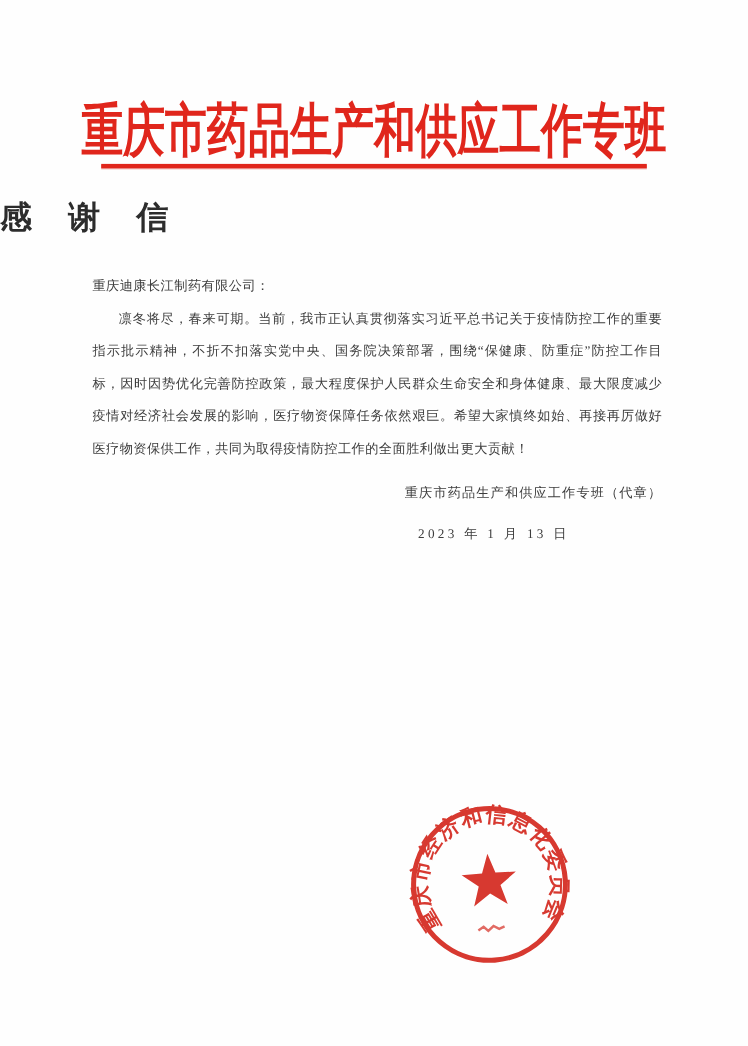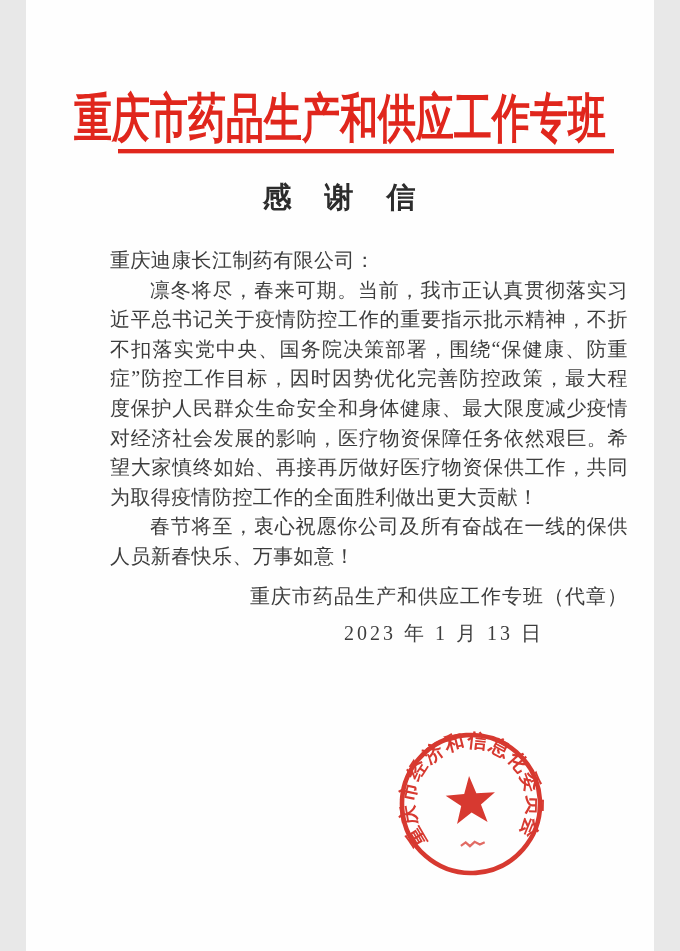--- a/index.html
+++ b/index.html
@@ -1,18 +1,18 @@
 <!DOCTYPE html>
 <html><head>
 <meta charset="utf-8">
 <style>
   html, body { margin: 0; padding: 0; background: #e8e8e8; }
   .page {
     position: relative;
-    width: 628px;
+    width: 680px;
     height: 951px;
     margin: 0 auto;
     background: #fefefe;
     overflow: hidden;
     font-family: "Liberation Serif", "DejaVu Serif", serif;
   }
   .letterhead {
     position: absolute;
     top: 84px;
     left: 0;
@@ -35,32 +35,31 @@
     height: 4px;
     background: #e0261c;
     box-shadow: 0 1px 0 rgba(224,38,28,0.35);
   }
   .letter-title {
     position: absolute;
     top: 178px;
     left: 0;
     width: 100%;
     margin: 0;
-    text-align: center;
     font-size: 29px;
     font-weight: 700;
     color: #2c2c2c;
     letter-spacing: 2px;
   }
   .letter-body {
     position: absolute;
     top: 246px;
     left: 84px;
     width: 518px;
-    font-size: 20px;
+    font-size: 12px;
     line-height: 29.6px;
     text-align: justify;
     color: #3d3d3d;
     letter-spacing: 0.4px;
   }
   .letter-body p { margin: 0; }
   .salutation { text-indent: 0; }
   .para { text-indent: 2em; }
   .signature {
     text-align: right;
@@ -91,21 +90,20 @@
 
   <div class="letterhead">重庆市药品生产和供应工作专班</div>
 
   <div class="letterhead-rule"></div>
 
   <h1 class="letter-title">感　谢　信</h1>
 
   <div class="letter-body">
     <p class="salutation">重庆迪康长江制药有限公司：</p>
     <p class="para">凛冬将尽，春来可期。当前，我市正认真贯彻落实习近平总书记关于疫情防控工作的重要指示批示精神，不折不扣落实党中央、国务院决策部署，围绕“保健康、防重症”防控工作目标，因时因势优化完善防控政策，最大程度保护人民群众生命安全和身体健康、最大限度减少疫情对经济社会发展的影响，医疗物资保障任务依然艰巨。希望大家慎终如始、再接再厉做好医疗物资保供工作，共同为取得疫情防控工作的全面胜利做出更大贡献！</p>
-    <p class="para">春节将至，衷心祝愿你公司及所有奋战在一线的保供人员新春快乐、万事如意！</p>
     <p class="signature">重庆市药品生产和供应工作专班（代章）</p>
     <p class="date">2023 年 1 月 13 日</p>
   </div>
 
   <svg class="seal" viewBox="0 0 150 150" xmlns="http://www.w3.org/2000/svg">
     <circle cx="75" cy="75" r="69" fill="none" stroke="#d5281e" stroke-width="4.6"></circle>
     <path id="sealArc" d="M 25.6 103.5 A 57 57 0 1 1 124.4 103.5" fill="none"></path>
     <text font-size="19.5" fill="#d5281e" letter-spacing="1.5" font-family="Liberation Serif, DejaVu Serif, serif" font-weight="700">
       <textPath href="#sealArc" startOffset="50%" text-anchor="middle">重庆市经济和信息化委员会</textPath>
     </text>

